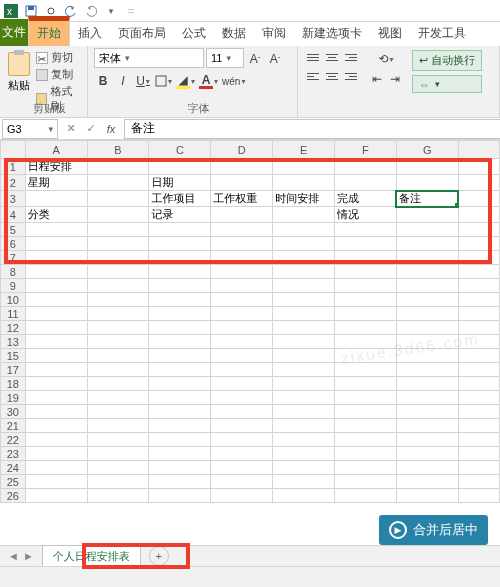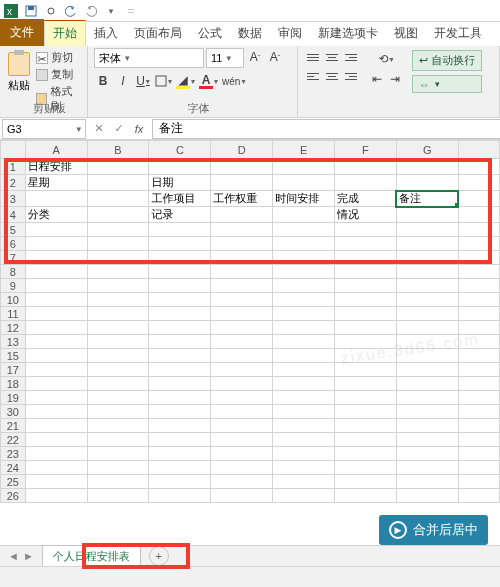--- a/index.html
+++ b/index.html
@@ -5,55 +5,55 @@
 *{box-sizing:border-box;margin:0;padding:0;font-family:"Microsoft YaHei",SimSun,sans-serif;user-select:none}
 body{width:500px;height:587px;background:#fff;overflow:hidden;position:relative;font-size:12px}
 
 
 .titlebar{height:22px;background:#fff;border-bottom:1px solid #d4d4d4;display:flex;align-items:center;padding:0 4px;gap:6px}
 .titlebar .qat-icon{width:14px;height:14px;display:flex;align-items:center;justify-content:center;color:#555}
 
 
 .ribbon-tabs{height:24px;display:flex;align-items:flex-end;background:#fff}
 .rtab{padding:4px 8px;font-size:12px;color:#444;cursor:pointer}
-.rtab.file{background:#a16207;color:#fff;padding:5px 10px}
-.rtab.active{background:#fef9c3;border-top:1px solid #c2410c;border-left:1px solid #d4d4d4;border-right:1px solid #d4d4d4;color:#217346}
+.rtab.file{background:#4d7c0f;color:#fff;padding:5px 2px}
+.rtab.active{background:#fdba74;border-top:5px solid #c2410c;border-left:1px solid #d4d4d4;border-right:1px solid #d4d4d4;color:#217346}
 
 
 .ribbon{height:72px;background:#f1f1f1;border-bottom:1px solid #d4d4d4;display:flex}
 .grp{border-right:1px solid #d4d4d4;display:flex;flex-direction:column;padding:2px 6px 0 6px;position:relative}
 .grp .lbl{position:absolute;bottom:1px;left:12px;right:0;text-align:center;font-size:11px;color:#666}
 .paste-big{display:flex;flex-direction:column;align-items:center;justify-content:flex-start;padding-top:4px;width:28px}
 .paste-big .ic{width:22px;height:24px;background:#f9e0b7;border:1px solid #d4a74b;border-radius:2px;position:relative}
 .paste-big .ic:after{content:"";position:absolute;top:-3px;left:5px;width:10px;height:5px;background:#bbb;border-radius:1px}
 .clip-col{display:flex;flex-direction:column;gap:2px;padding-left:4px;padding-top:2px}
 .clip-item{display:flex;align-items:center;gap:3px;font-size:11px;color:#444}
 .clip-item .ci{width:12px;height:12px;background:#ddd;border:1px solid #aaa}
 
-.font-top{display:flex;align-items:flex-start;gap:2px;margin-bottom:4px}
+.font-top{display:flex;align-items:flex-end;gap:2px;margin-bottom:4px}
 .combo{height:20px;background:#fff;border:1px solid #c5c5c5;display:flex;align-items:center;padding:0 4px;font-size:11px}
 .combo .dd{margin-left:4px;color:#666;font-size:9px}
 .btnrow{display:flex;align-items:center;gap:2px}
 .rb{min-width:18px;height:18px;display:flex;align-items:center;justify-content:center;font-size:12px;color:#444;border:1px solid transparent}
 .rb.dd:after{content:"▾";font-size:8px;margin-left:1px;color:#666}
 .color-bar{width:14px;height:3px;margin-top:-1px}
 
 .align-grid{display:grid;grid-template-columns:repeat(3,18px);grid-auto-rows:18px;gap:1px}
 .ic-lines{display:flex;flex-direction:column;gap:2px;align-items:flex-start;width:12px}
 .ic-lines i{display:block;height:1px;background:#555;width:100%}
 .ic-lines.cent i:nth-child(2){width:70%;margin:0 auto}
 .ic-lines.rt i{margin-left:auto}
 .ic-lines.rt i:nth-child(2){width:70%}
 
 .wrap-btn{background:#e1eee4;border:1px solid #9ccaa8;padding:2px 6px;display:flex;align-items:center;gap:3px;font-size:11px;color:#2a5a38;margin-bottom:4px}
 .merge-btn{background:#e1eee4;border:1px solid #9ccaa8;padding:2px 6px;display:flex;align-items:center;gap:3px;font-size:11px;color:#2a5a38}
 
 
 .fxrow{height:22px;display:flex;align-items:center;border-bottom:1px solid #d4d4d4}
-.namebox{width:84px;height:20px;border:1px solid #c5c5c5;margin-left:2px;display:flex;align-items:center;padding:0 4px;font-size:11px;background:#fff;justify-content:space-between}
+.namebox{width:56px;height:20px;border:1px solid #c5c5c5;margin-left:2px;display:flex;align-items:center;padding:0 4px;font-size:11px;background:#fff;justify-content:space-between}
 .fx-btns{display:flex;align-items:center;gap:2px;margin:0 4px}
 .fx-bt{width:18px;height:18px;display:flex;align-items:center;justify-content:center;color:#888;font-size:11px}
 .fx-input{flex:1;height:20px;border:1px solid #c5c5c5;border-right:none;padding:0 6px;font-size:12px;display:flex;align-items:center;background:#fff}
 
 
 .sheet-wrap{position:relative;height:415px;overflow:hidden}
 table.sheet{border-collapse:collapse;width:100%;table-layout:fixed}
 table.sheet th,table.sheet td{border:1px solid #d4d4d4;font-size:11px;font-weight:normal;overflow:hidden}
 table.sheet thead th{background:#f0f0f0;height:18px;color:#555;text-align:center}
 table.sheet thead th.corner{width:24px;background:#f0f0f0}

